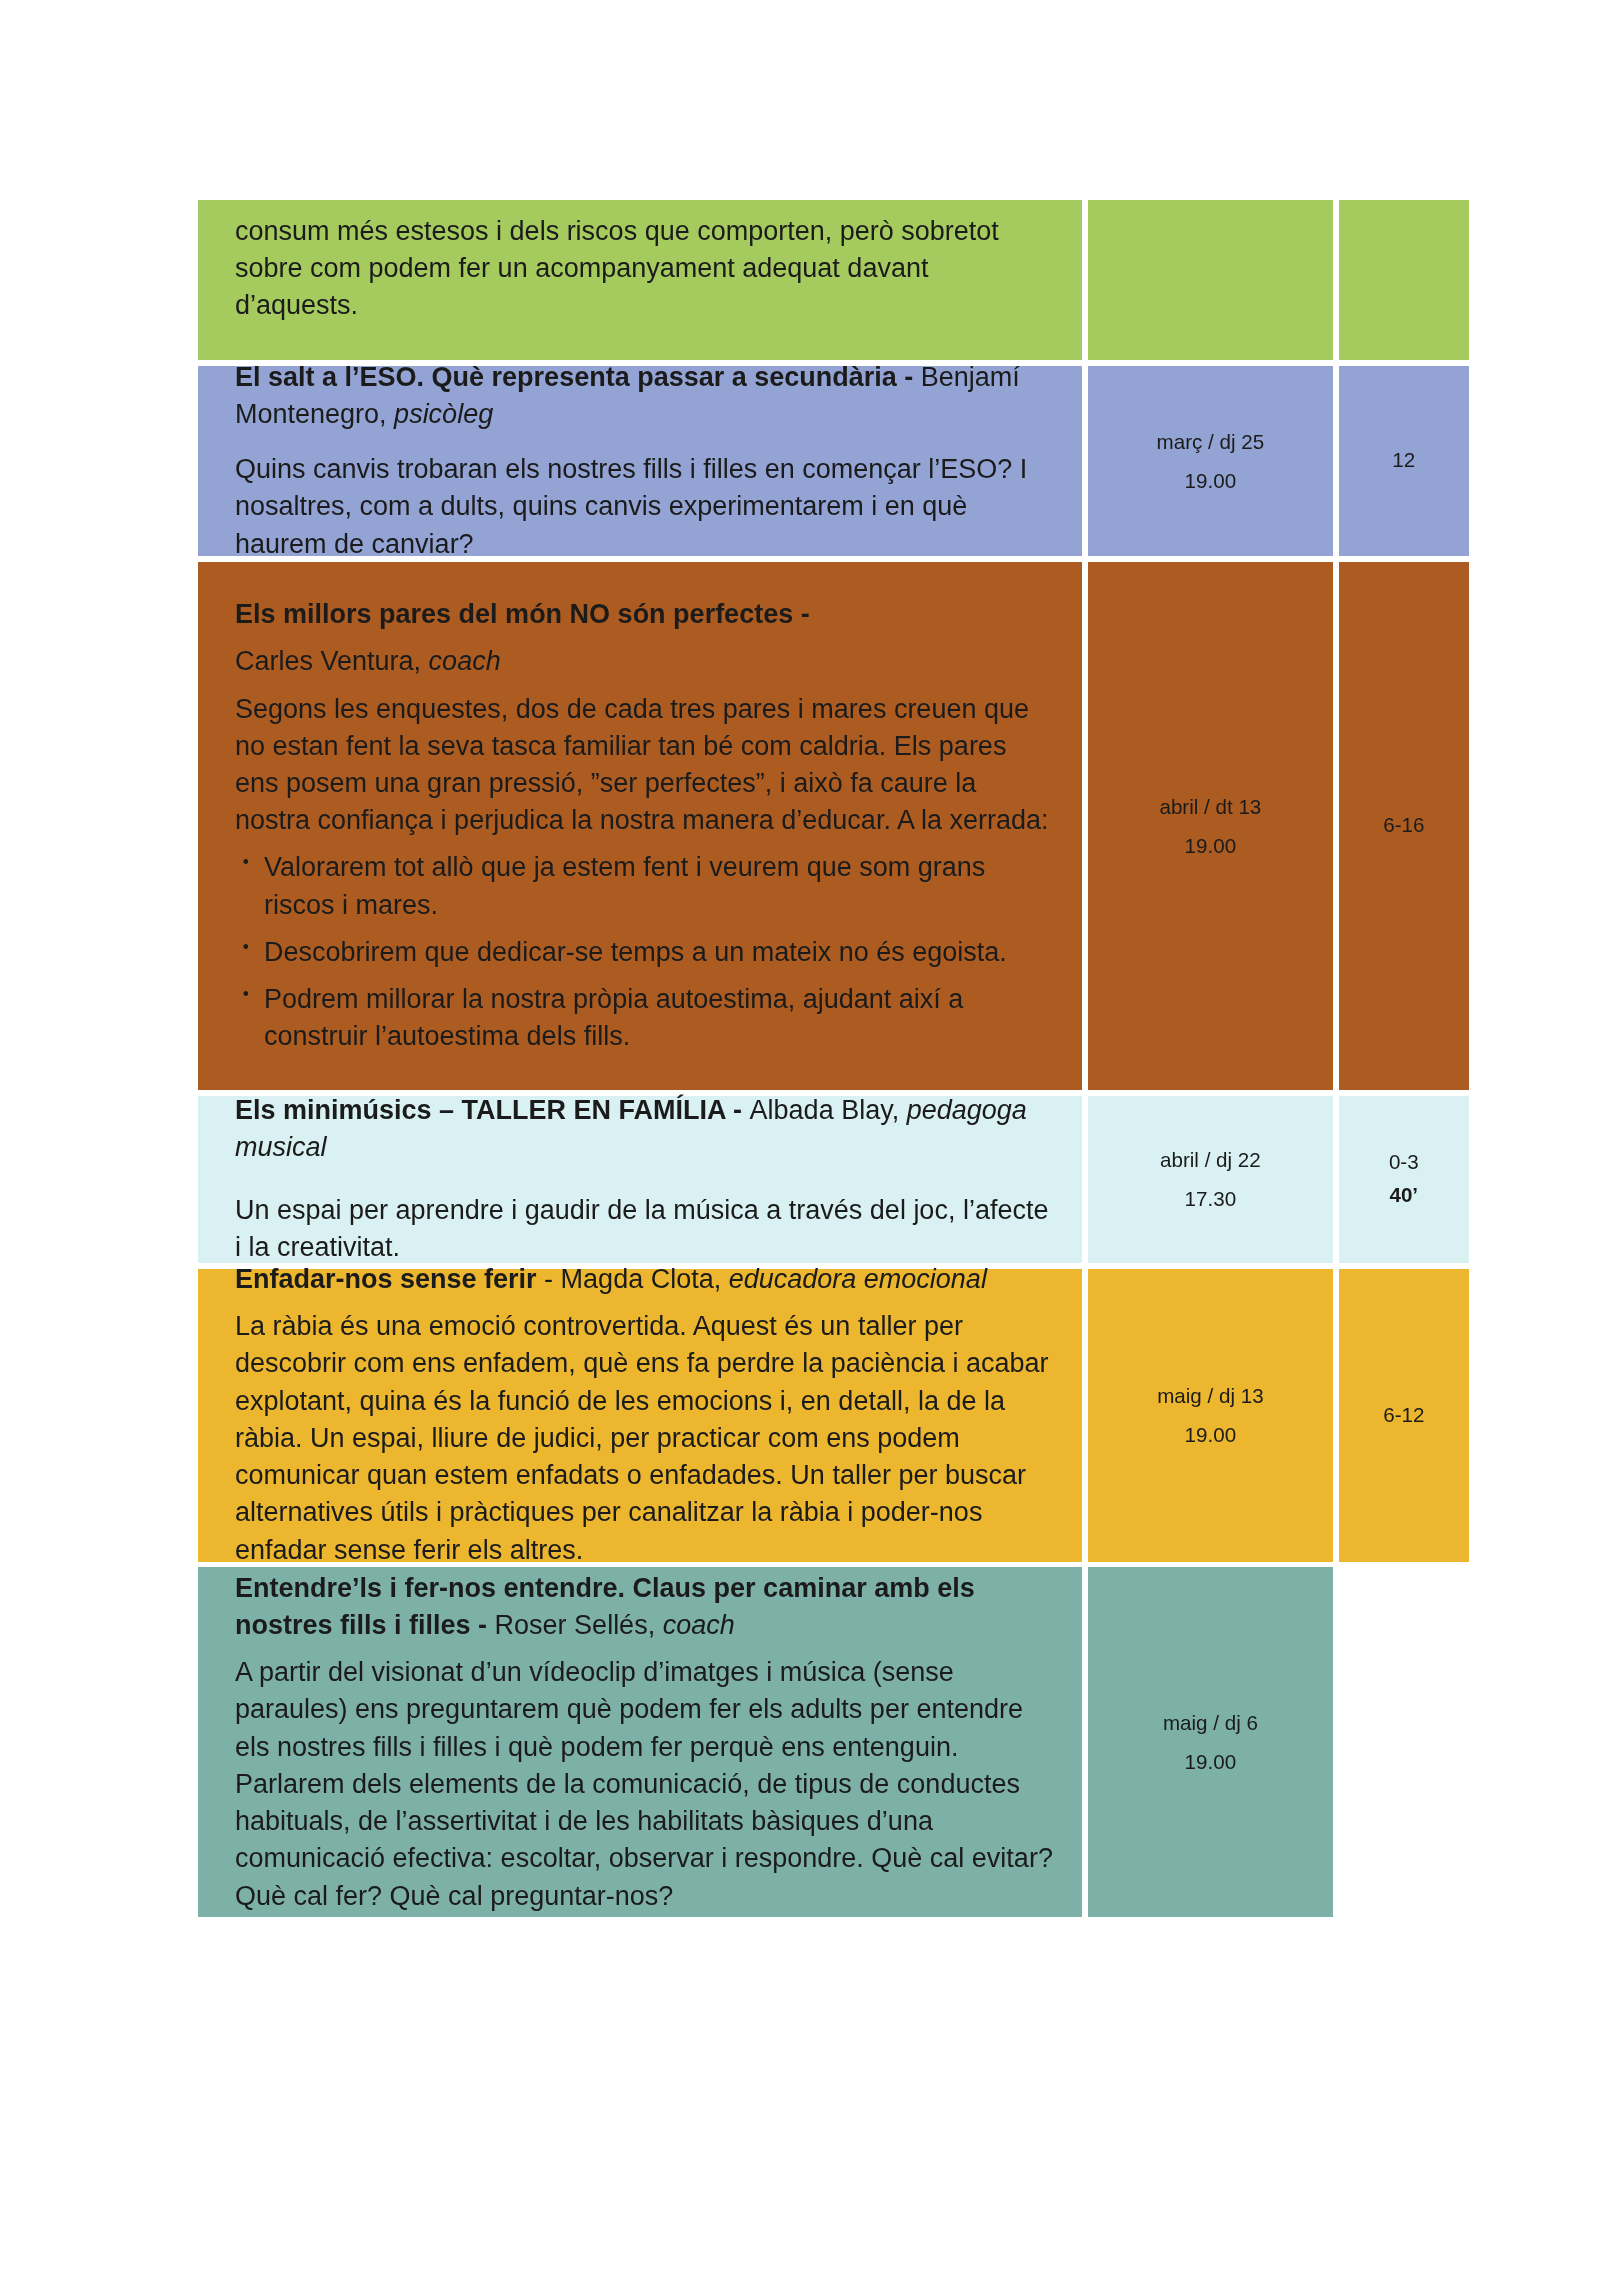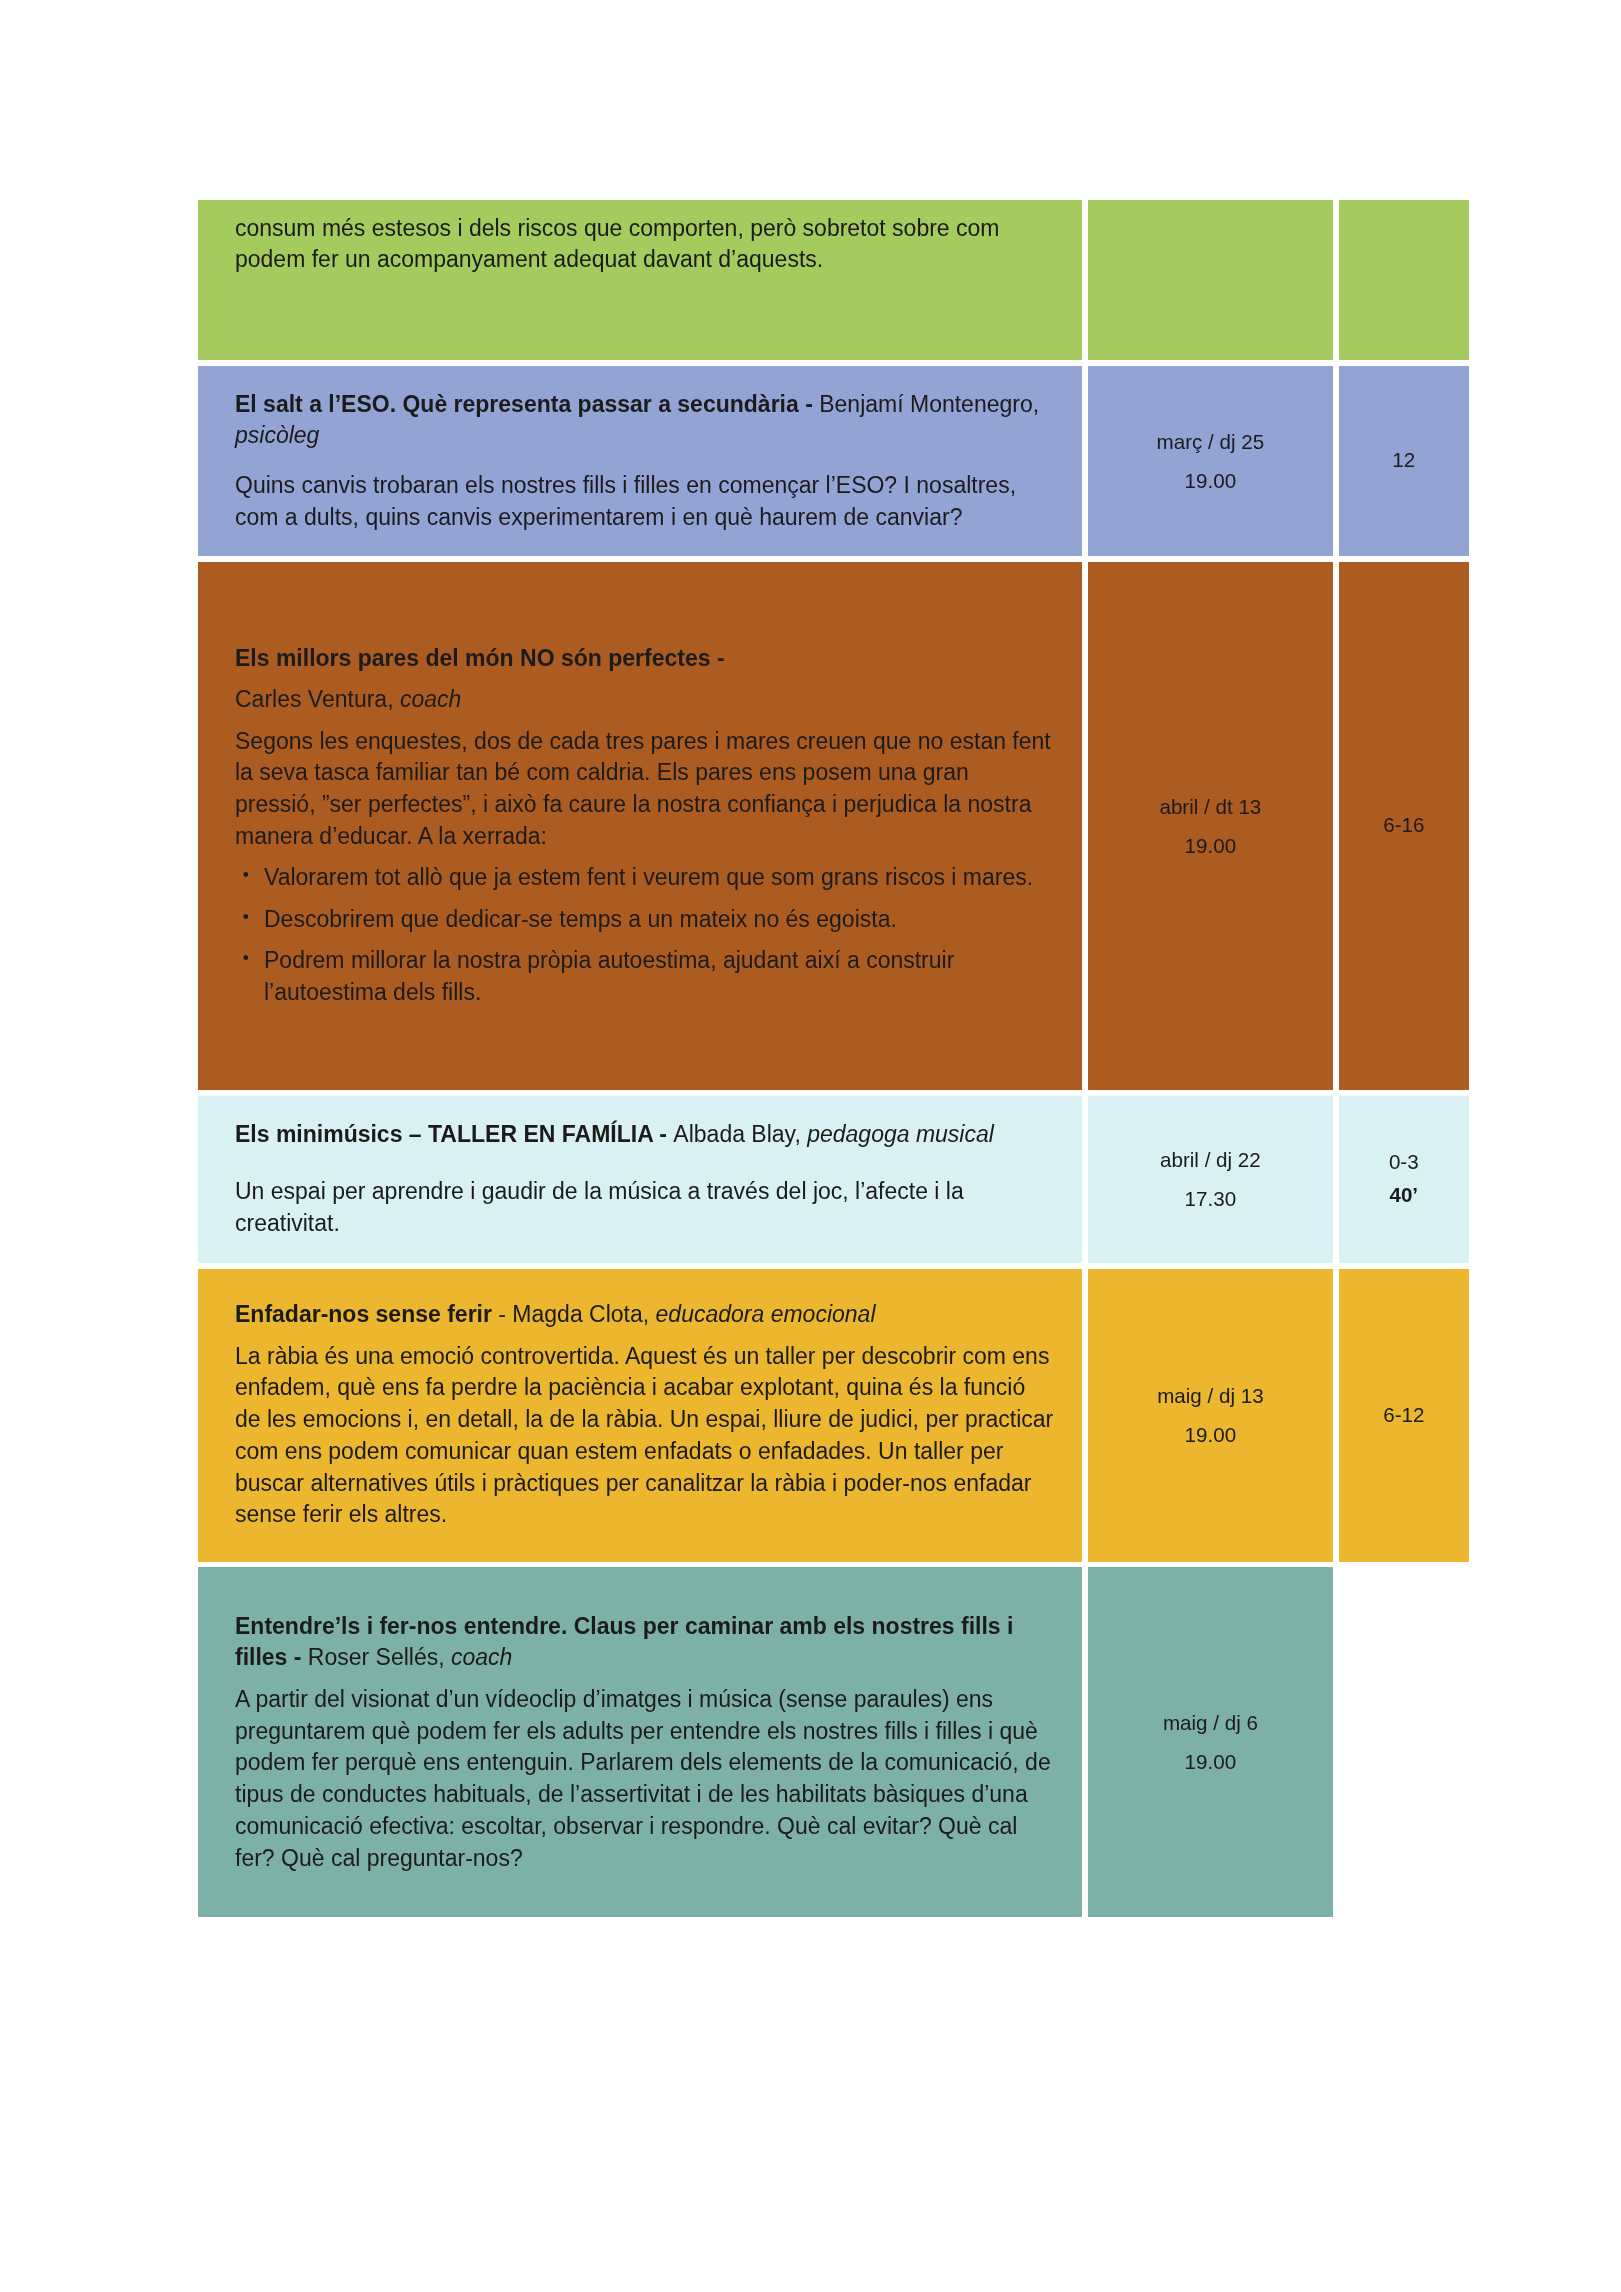--- a/index.html
+++ b/index.html
@@ -20,21 +20,21 @@
   .row-1{height:190px}
   .row-2{height:528px}
   .row-3{height:167px}
   .row-4{height:293px}
   .row-5{height:350px}
   .cell{box-sizing:border-box;}
   .cell-desc{
     width:884px;
     padding:5.9px 27.4px 5.9px 37px;
     display:flex;flex-direction:column;justify-content:center;
-    font-size:23px;line-height:1.38;
+    font-size:27px;line-height:1.38;
   }
   .cell-desc.align-top{justify-content:flex-start;padding-top:7.8px;}
   .cell-date{
     width:245px;
     display:flex;flex-direction:column;justify-content:center;align-items:center;
     text-align:center;font-size:20.6px;line-height:1.9;
   }
   .cell-age{
     width:130px;
     display:flex;flex-direction:column;justify-content:center;align-items:center;

